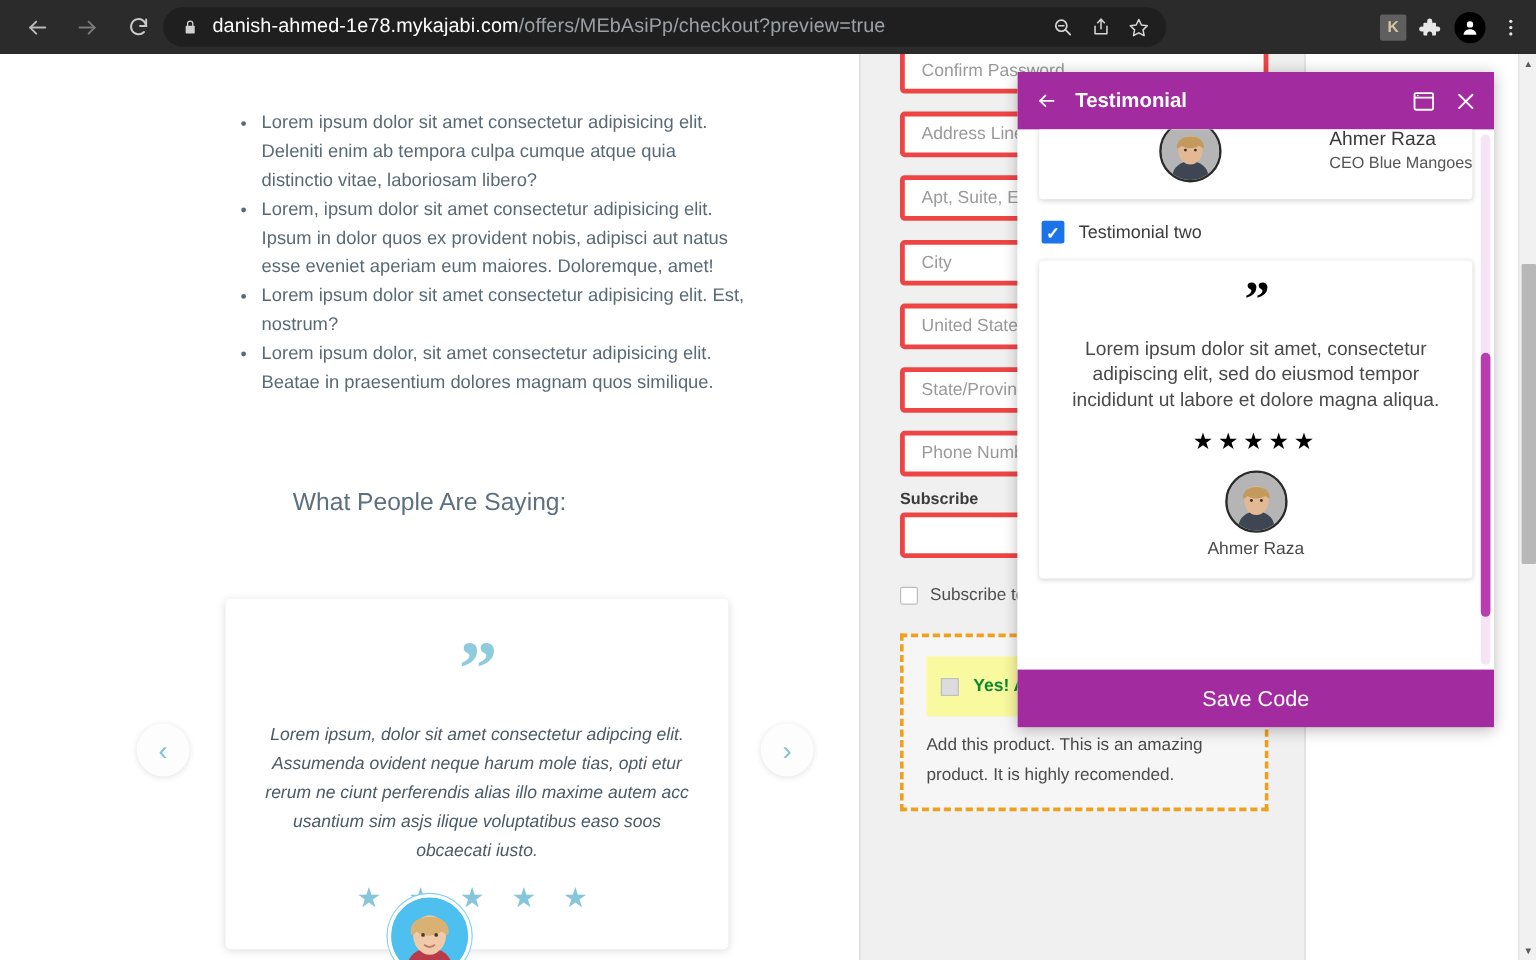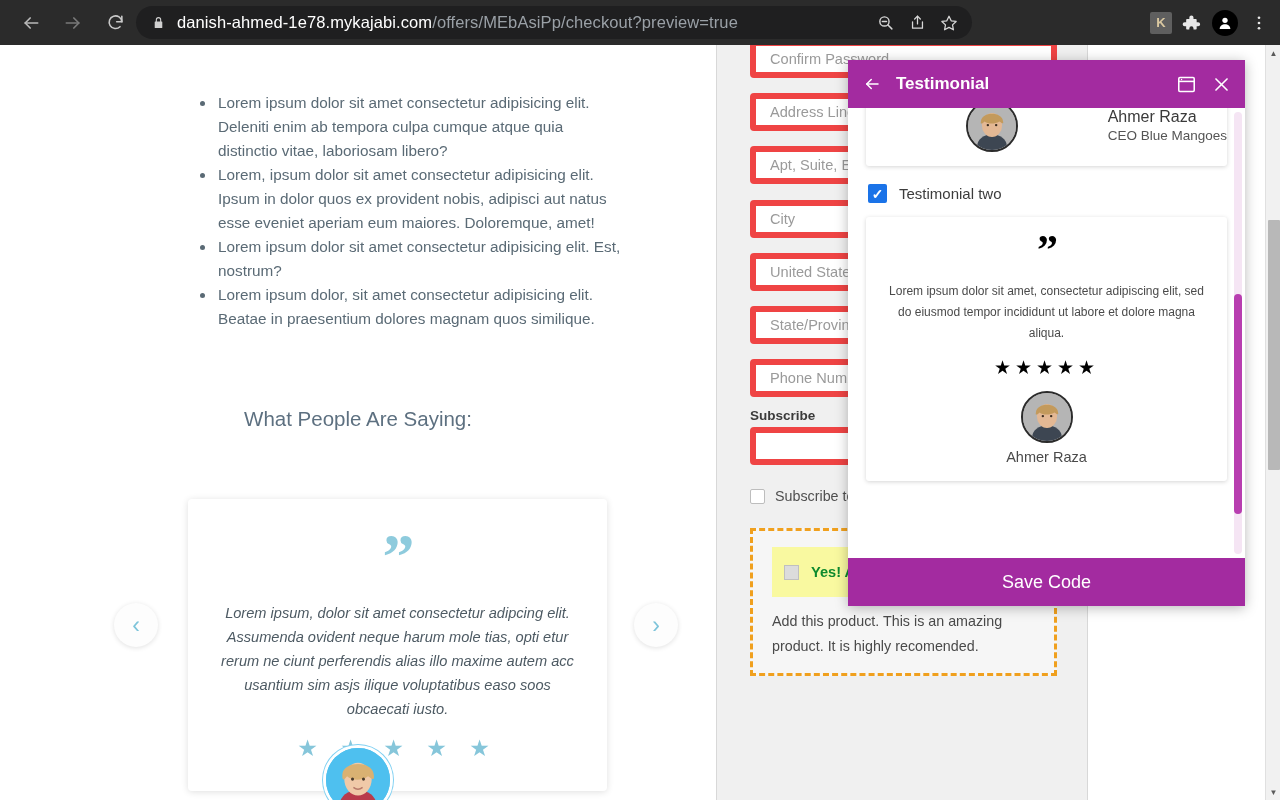--- a/index.html
+++ b/index.html
@@ -114,21 +114,21 @@
   #carousel-prev { left:114px; }
   #carousel-next { left:634px; }
 
   
   #center-col {
     position:absolute; left:716px; top:0; width:372px; height:755px;
     background:#f0f0f0; border-left:1px solid #d8d8d8; border-right:1px solid #d8d8d8;
   }
   .form-field {
     position:absolute; left:33px; width:307px; height:38px;
-    background:#ffffff; border:6px solid #ef4444; border-radius:4px;
+    background:#ffffff; border:4px solid #ef4444; border-radius:4px;
     display:flex; align-items:center; padding:0 14px;
     color:#9a9a9a; font-size:14.6px;
   }
   .form-label {
     position:absolute; left:33px; font-size:13.5px; font-weight:bold; color:#3b3b3b;
   }
   .check-row {
     position:absolute; left:33px; display:flex; align-items:center; gap:10px;
     font-size:14.3px; color:#4f4f4f;
   }
@@ -197,21 +197,21 @@
 
   #m-check-row { display:flex; align-items:center; gap:12px; margin:0 0 14px 2px; }
   #m-checkbox {
     width:19px;height:19px;background:#1a73e8;border-radius:2px;
     display:flex;align-items:center;justify-content:center;color:#fff;font-size:14px;font-weight:bold;
   }
   #m-check-label { font-size:15px; color:#3c3c3c; }
 
   #m-card-two { padding:18px 22px 16px 22px; text-align:center; }
   #m2-quote { font-size:42px; color:#000; font-weight:bold; line-height:0.75; font-family:"Liberation Serif", serif; letter-spacing:-2px;}
-  #m2-text { margin-top:14px; font-size:12px; color:#4a4a4a; line-height:21px; }
+  #m2-text { margin-top:14px; font-size:16px; color:#4a4a4a; line-height:21px; }
   #m2-stars { margin-top:12px; font-size:19px; color:#000; letter-spacing:4px; }
   #m2-avatar-wrap { display:flex; justify-content:center; margin-top:12px; }
   #m2-name { margin-top:6px; font-size:14.5px; color:#4a4a4a; }
 
   #modal-scroll-track {
     position:absolute; right:3px; top:52px; width:8px; height:442px;
     background:#f5e5f4; border-radius:4px;
   }
   #modal-scroll-thumb {
     position:absolute; left:0; top:182px; width:8px; height:220px;

